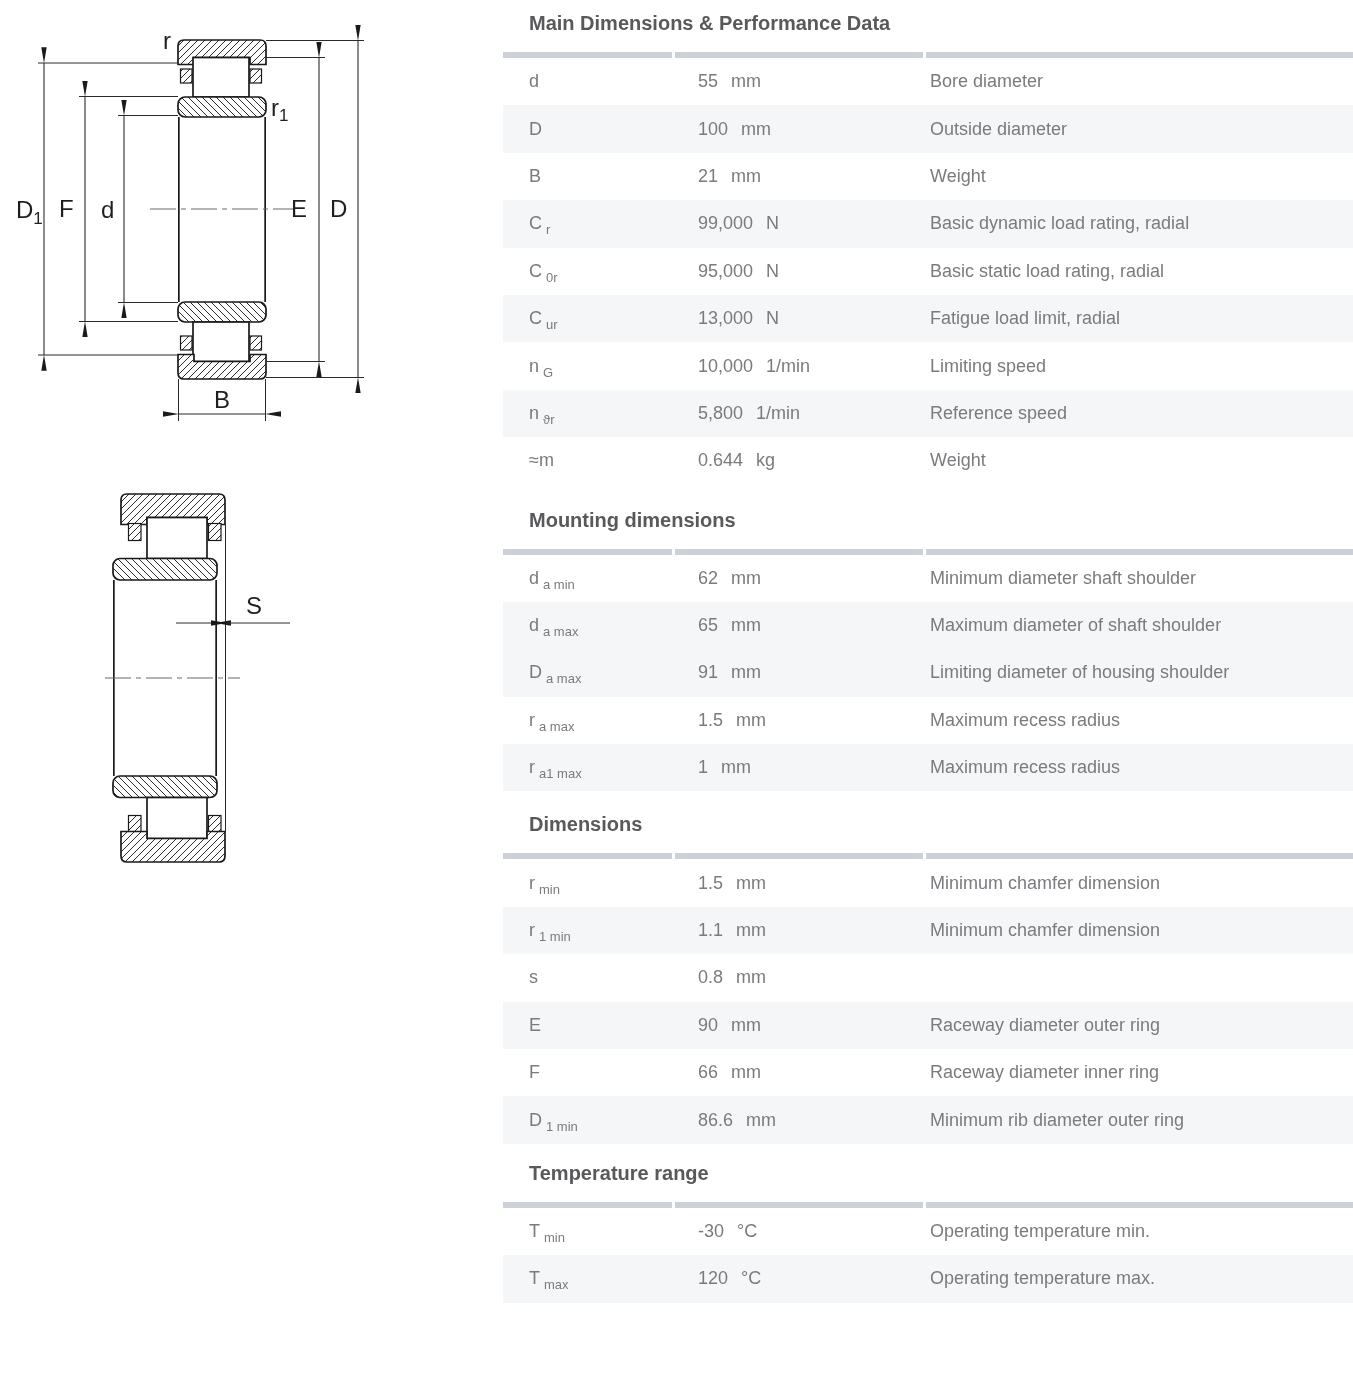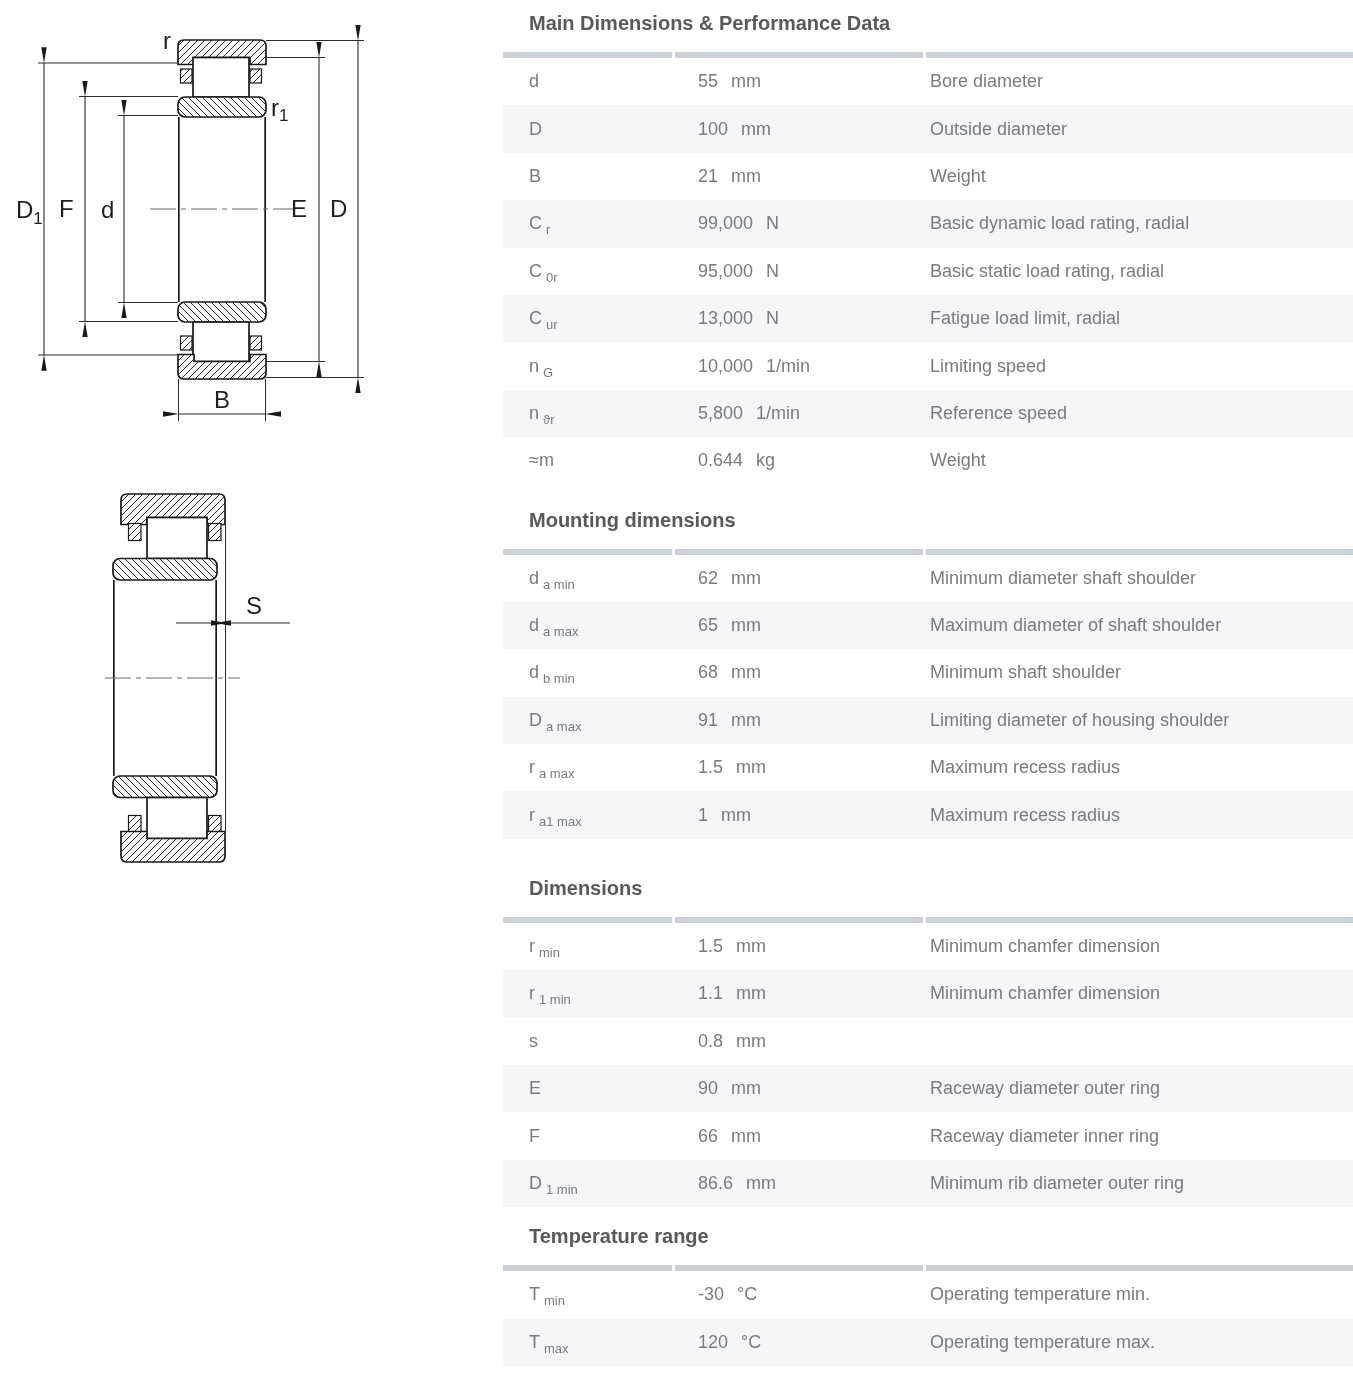--- a/index.html
+++ b/index.html
@@ -21,21 +21,21 @@
   .dim-s{stroke:#2b2b2b;stroke-width:1.1;fill:none;marker-start:url(#arr);}
   .cl{stroke:#686868;stroke-width:1;stroke-dasharray:26 5 5 5;fill:none;}
   .dwg-label{fill:#1f1f1f;font-size:24px;font-family:"Liberation Sans",sans-serif;}
   .dwg-sub{font-size:17px;}
 
   
   .tables{position:absolute;left:503px;top:0;width:850px;}
   .spec-section{margin:0;}
   .spec-section:nth-of-type(1){margin-top:10px;}
   .spec-section:nth-of-type(2){margin-top:22px;}
-  .spec-section:nth-of-type(3){margin-top:36px;}
+  .spec-section:nth-of-type(3){margin-top:20px;}
   .spec-section:nth-of-type(4){margin-top:16px;}
   .sec-title{
     font-size:20px;font-weight:bold;color:#58595b;line-height:26px;
     padding-left:26px;margin:0;
   }
   .bar{display:flex;gap:3px;margin-top:16px;}
   .bar span{height:6px;background:#cbd1d7;display:block;}
   .bar .b1{width:169px;}
   .bar .b2{width:248px;}
   .bar .b3{flex:1;}
@@ -203,25 +203,20 @@
           <div class="row">
             <div class="cell c1"><span>d</span><span class="sub">a min</span></div>
             <div class="cell c2"><span>62</span><span class="unit">mm</span></div>
             <div class="cell c3">Minimum diameter shaft shoulder</div>
           </div>
           <div class="row alt">
             <div class="cell c1"><span>d</span><span class="sub">a max</span></div>
             <div class="cell c2"><span>65</span><span class="unit">mm</span></div>
             <div class="cell c3">Maximum diameter of shaft shoulder</div>
           </div>
-          <div class="row">
-            <div class="cell c1"><span>d</span><span class="sub">b min</span></div>
-            <div class="cell c2"><span>68</span><span class="unit">mm</span></div>
-            <div class="cell c3">Minimum shaft shoulder</div>
-          </div>
           <div class="row alt">
             <div class="cell c1"><span>D</span><span class="sub">a max</span></div>
             <div class="cell c2"><span>91</span><span class="unit">mm</span></div>
             <div class="cell c3">Limiting diameter of housing shoulder</div>
           </div>
           <div class="row">
             <div class="cell c1"><span>r</span><span class="sub">a max</span></div>
             <div class="cell c2"><span>1.5</span><span class="unit">mm</span></div>
             <div class="cell c3">Maximum recess radius</div>
           </div>

